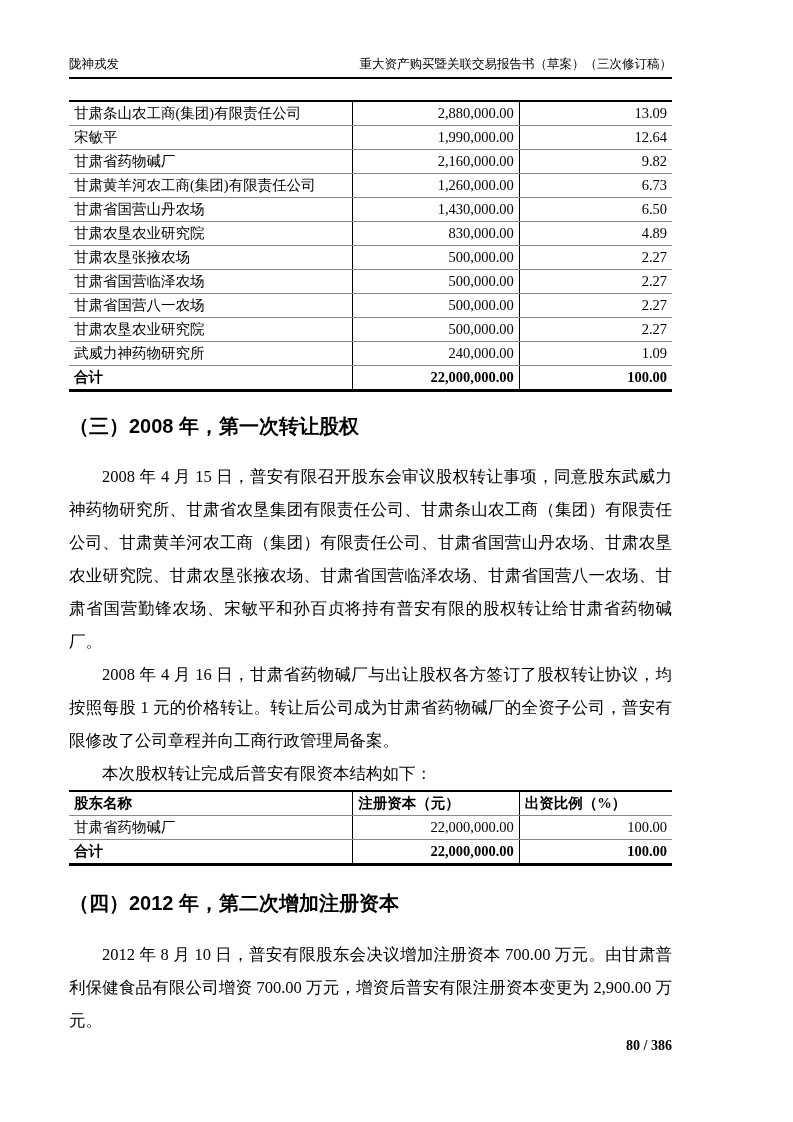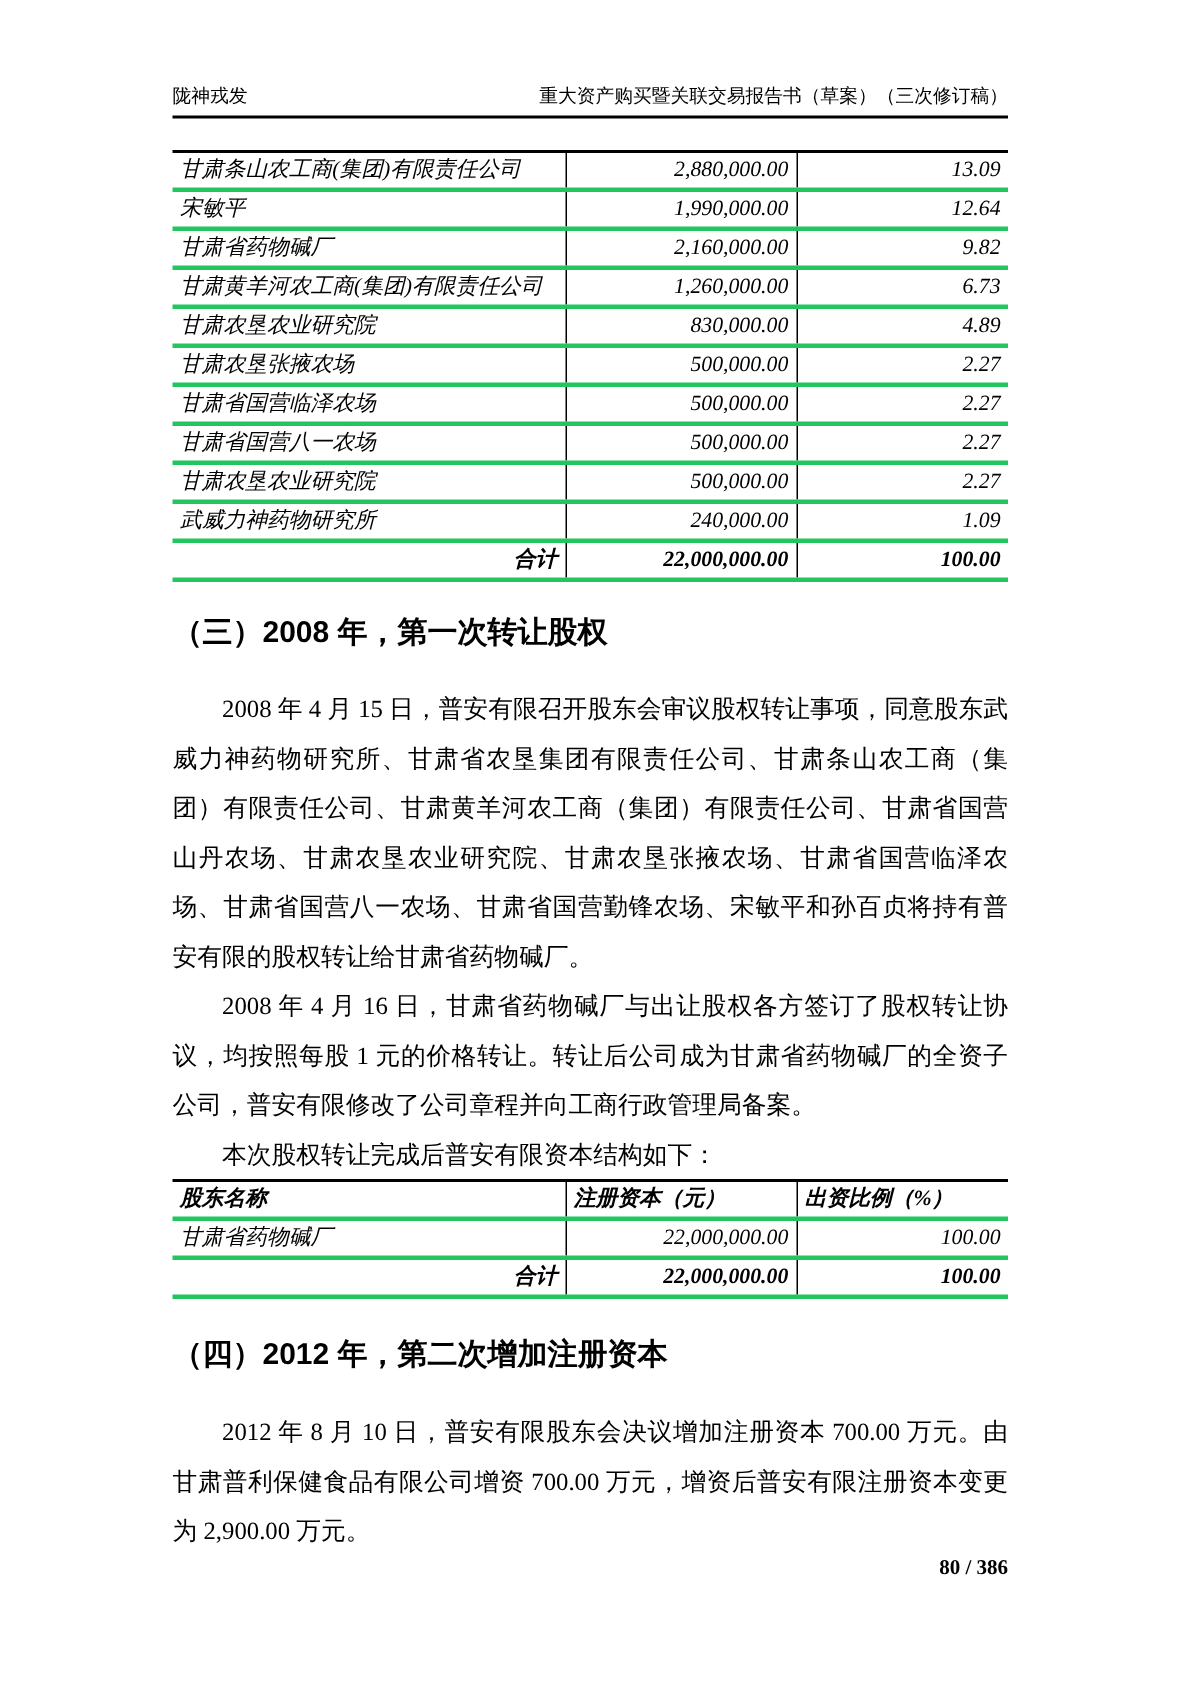--- a/index.html
+++ b/index.html
@@ -6,48 +6,48 @@
   html,body { background:#ffffff; }
   body {
     width:793px; height:1122px;
     font-family:"Liberation Serif","DejaVu Serif",serif;
     color:#000;
   }
   .page {
     position:relative;
     width:793px; height:1122px;
     background:#fff;
-    padding:56px 121px 0 115px;
+    padding:56px 121px 0 69px;
     overflow:hidden;
   }
   .doc-header {
     display:flex; justify-content:space-between; align-items:baseline;
     font-size:12.5px; line-height:16px;
     padding-bottom:5px;
     border-bottom:2px solid #000;
   }
   .tbl {
     width:100%;
     border-collapse:collapse;
     border-top:2px solid #000;
     border-bottom:3px solid #000;
     font-size:14.5px;
     table-layout:fixed;
   }
   .tbl td, .tbl th {
-    border-bottom:3px solid #22c55e;
+    border-bottom:1px solid #22c55e;
     padding:2px 5px;
     line-height:19px;
-    overflow:hidden; white-space:nowrap;font-style:italic;
+    overflow:hidden; white-space:nowrap;
   }
   .tbl .col-capital, .tbl .col-ratio { border-left:1px solid #000; }
   .tbl td.col-capital, .tbl td.col-ratio { text-align:right; }
   .tbl th { font-weight:bold; text-align:left; }
   .tbl tr.total-row td { font-weight:bold; }
-  .tbl tr.total-row td:first-child { text-align:right; }
+  .tbl tr.total-row td:first-child { text-align:left; }
   .tbl-continued { margin-top:21px; }
   .sec-heading {
     font-family:"Liberation Sans","DejaVu Sans",sans-serif;
     font-size:20px; font-weight:bold; line-height:27px;
     margin-top:21px;
   }
   .sec-heading.four { margin-top:24px; }
   .para {
     font-size:16.5px; line-height:33px;
     text-align:justify; text-indent:2em;
@@ -96,20 +96,25 @@
           <td class="col-capital">2,160,000.00</td>
           <td class="col-ratio">9.82</td>
         </tr>
 
         <tr>
           <td class="col-name">甘肃黄羊河农工商(集团)有限责任公司</td>
           <td class="col-capital">1,260,000.00</td>
           <td class="col-ratio">6.73</td>
         </tr>
 
+        <tr>
+          <td class="col-name">甘肃省国营山丹农场</td>
+          <td class="col-capital">1,430,000.00</td>
+          <td class="col-ratio">6.50</td>
+        </tr>
 
         <tr>
           <td class="col-name">甘肃农垦农业研究院</td>
           <td class="col-capital">830,000.00</td>
           <td class="col-ratio">4.89</td>
         </tr>
 
         <tr>
           <td class="col-name">甘肃农垦张掖农场</td>
           <td class="col-capital">500,000.00</td>

